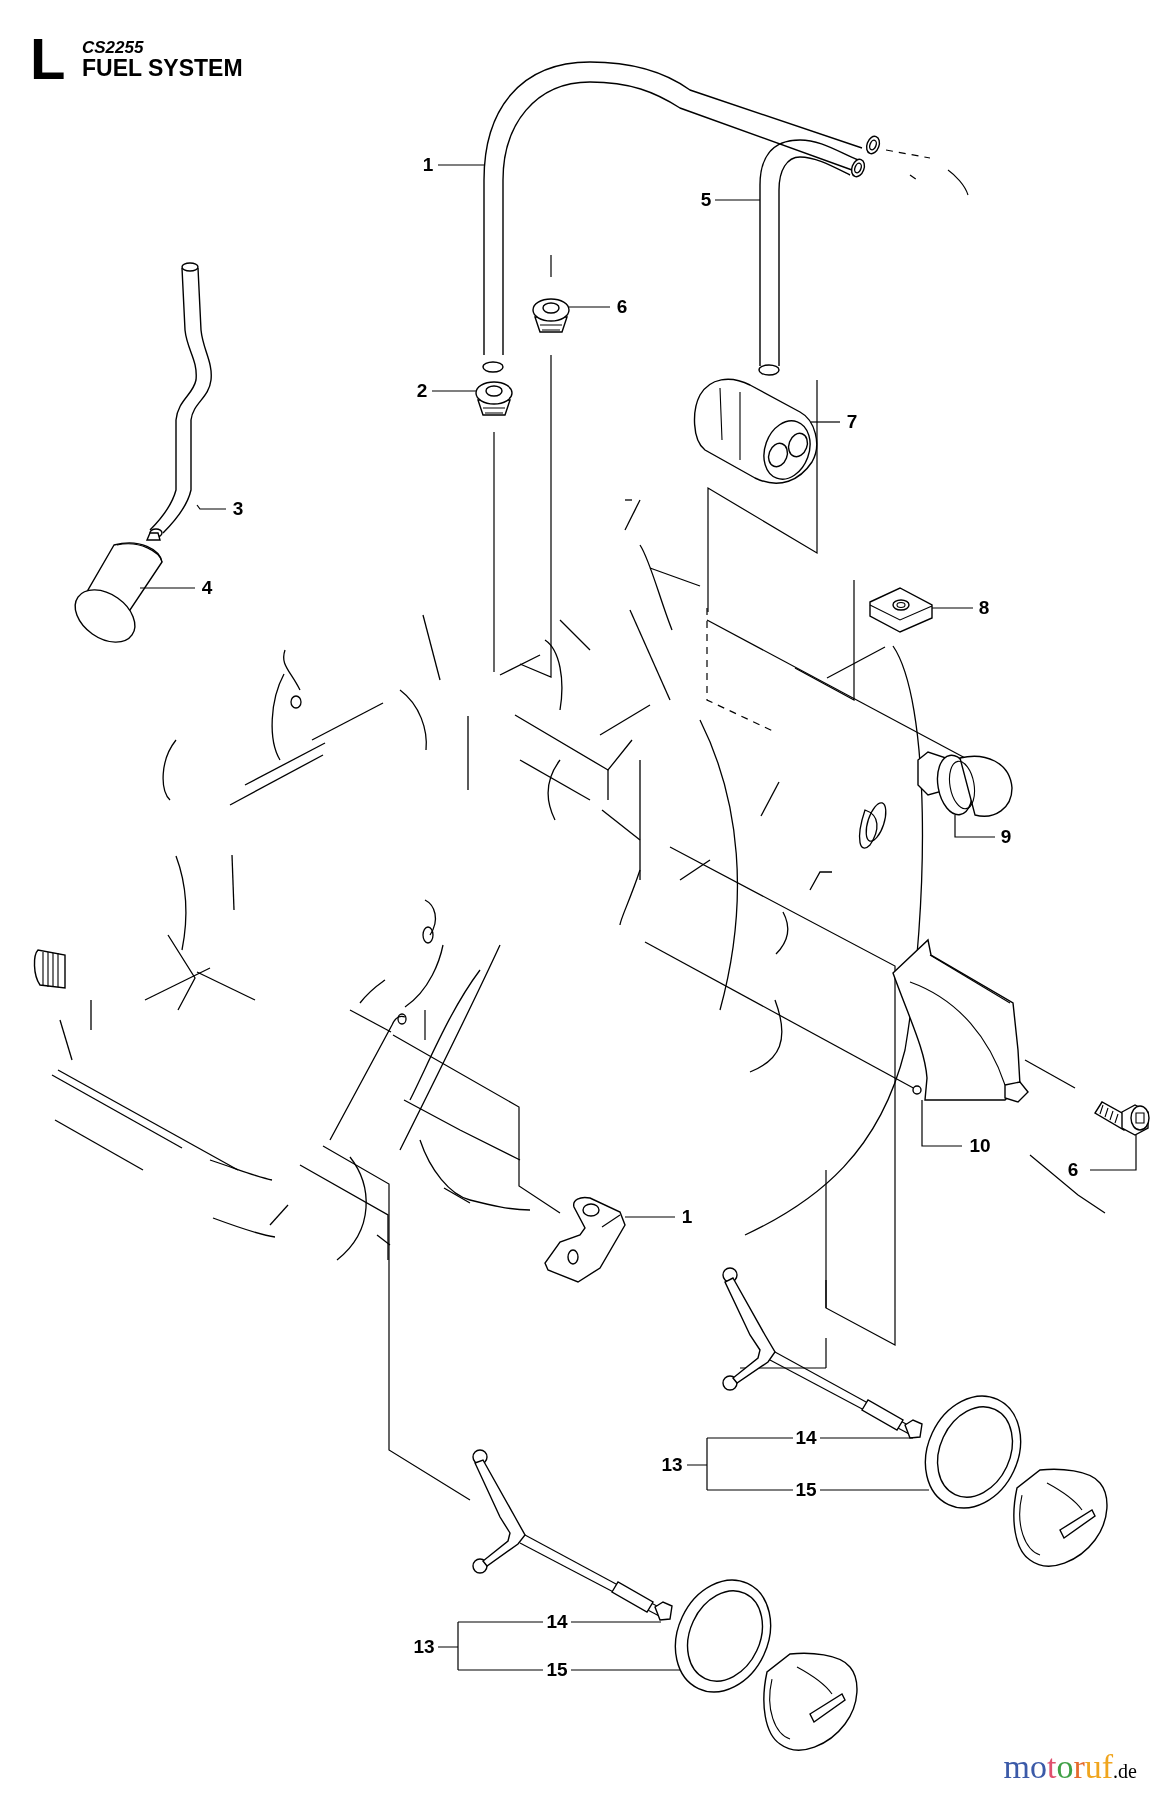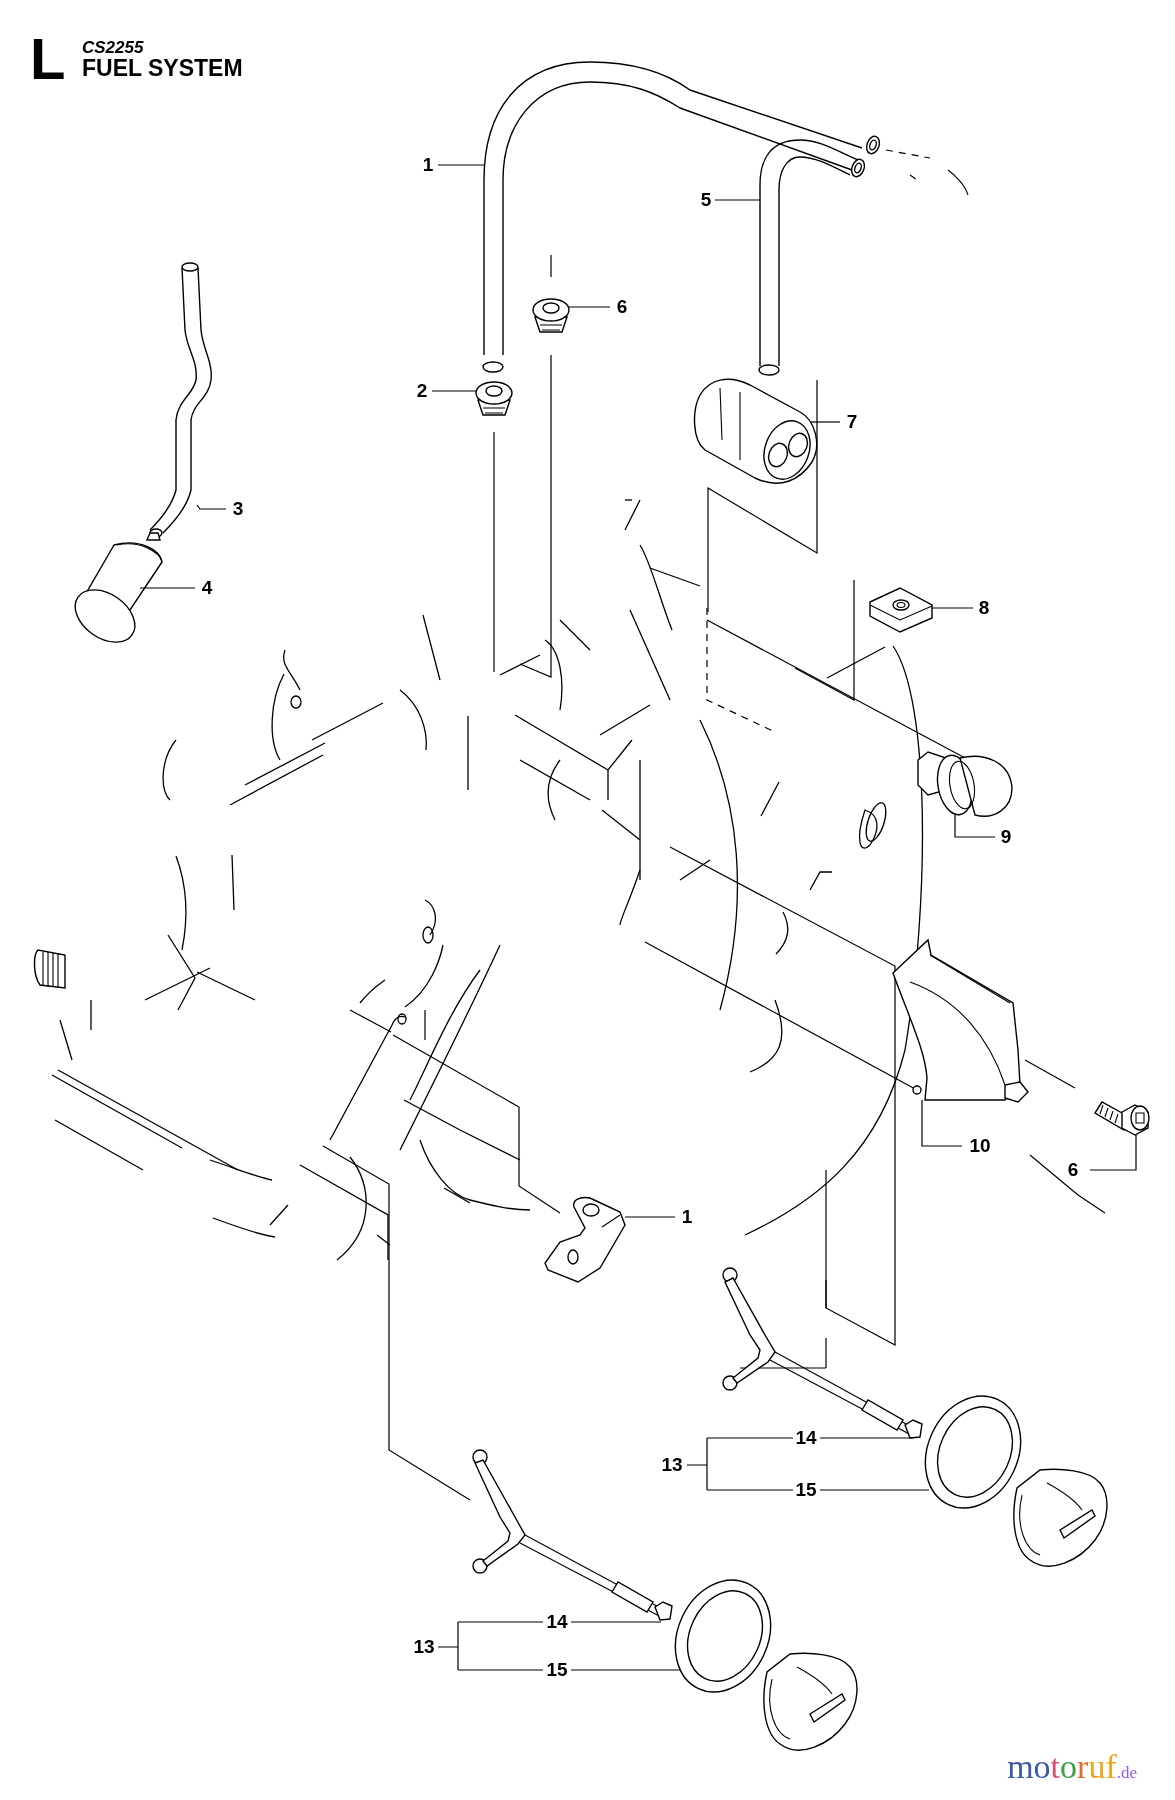--- a/index.html
+++ b/index.html
@@ -4,21 +4,21 @@
 <style>
   html, body { margin: 0; padding: 0; background: #ffffff; }
   body { width: 1175px; height: 1800px; position: relative; overflow: hidden; font-family: "Liberation Sans", sans-serif; }
   #canvas { position: absolute; left: 0; top: 0; width: 1175px; height: 1800px; }
   .section-letter { position: absolute; left: 30px; top: 30px; font-family: "Liberation Sans", sans-serif; font-weight: bold; font-size: 58px; line-height: 58px; color: #000; }
   .model { position: absolute; left: 82px; top: 38px; font-family: "Liberation Sans", sans-serif; font-weight: bold; font-size: 17px; line-height: 19px; color: #000; font-style: italic; }
   .title { position: absolute; left: 82px; top: 59px; font-family: "Liberation Sans", sans-serif; font-weight: bold; font-size: 23px; line-height: 19px; color: #000; }
   .callout { position: absolute; font-family: "Liberation Sans", sans-serif; font-weight: bold; font-size: 19px; line-height: 20px; color: #000; transform: translate(-50%, -50%); white-space: nowrap; }
   .watermark { position: absolute; right: 38px; bottom: 14px; font-family: "Liberation Serif", serif; font-size: 34px; letter-spacing: 0px; }
   .watermark span { display: inline-block; }
-  .watermark .de { font-size: 17px; color: #8b5cf6; text-align: right; }
+  .watermark .de { font-size: 20px; color: #000000; text-align: right; }
   svg .part { fill: #fff; stroke: #000; stroke-width: 1.4; }
   svg .thin { fill: none; stroke: #000; stroke-width: 1.1; }
   svg .lead { fill: none; stroke: #000; stroke-width: 1.2; }
   svg .body { fill: none; stroke: #000; stroke-width: 1.3; }
   svg .dash { fill: none; stroke: #000; stroke-width: 1.2; stroke-dasharray: 7 6; }
 </style>
 </head>
 <body>
 
 <svg id="canvas" viewBox="0 0 1175 1800" xmlns="http://www.w3.org/2000/svg">

